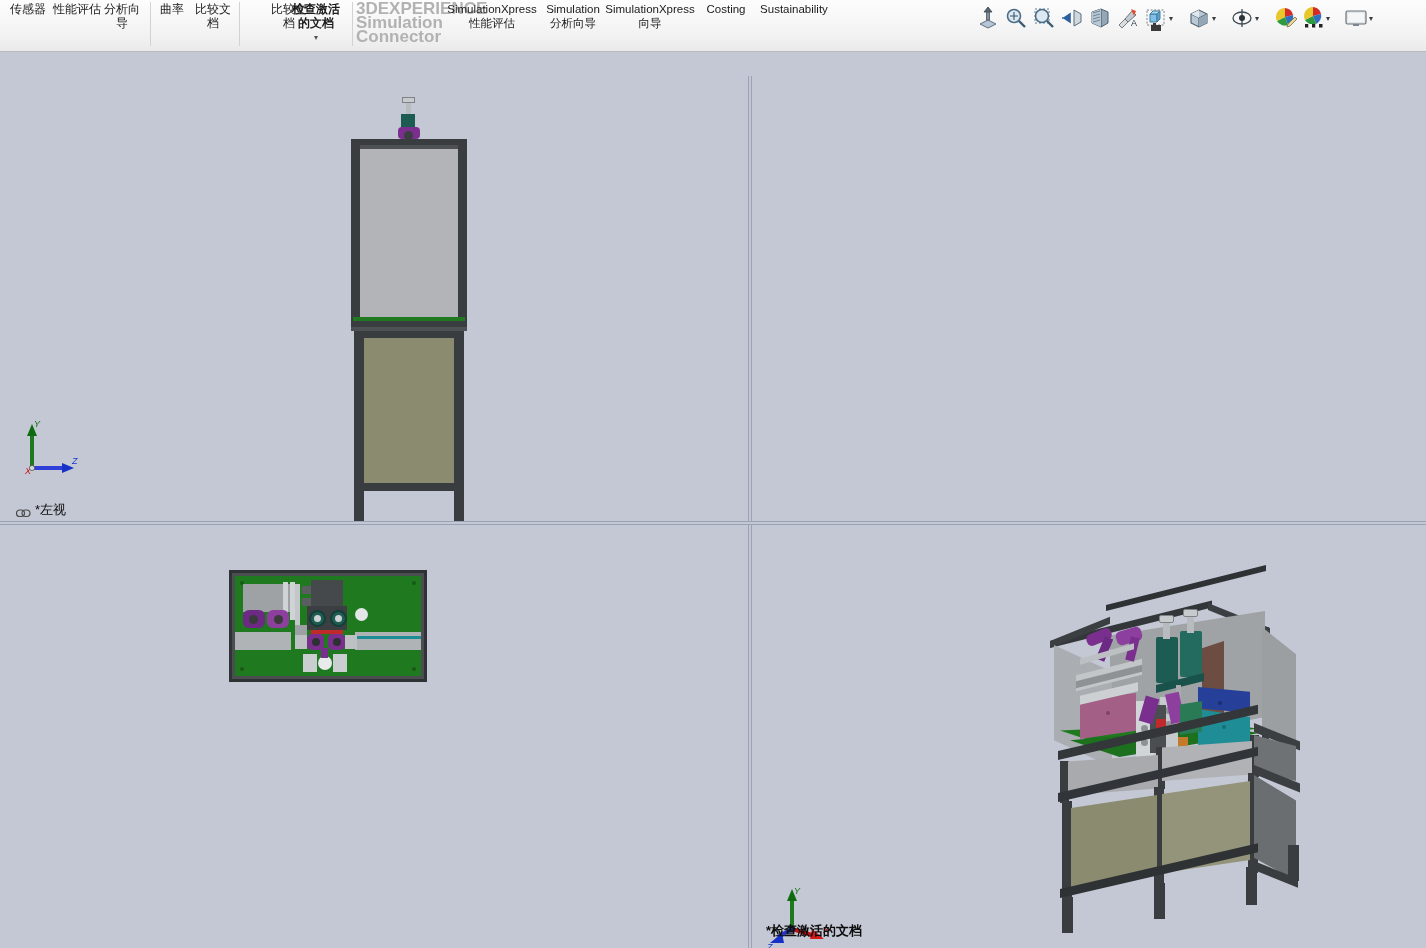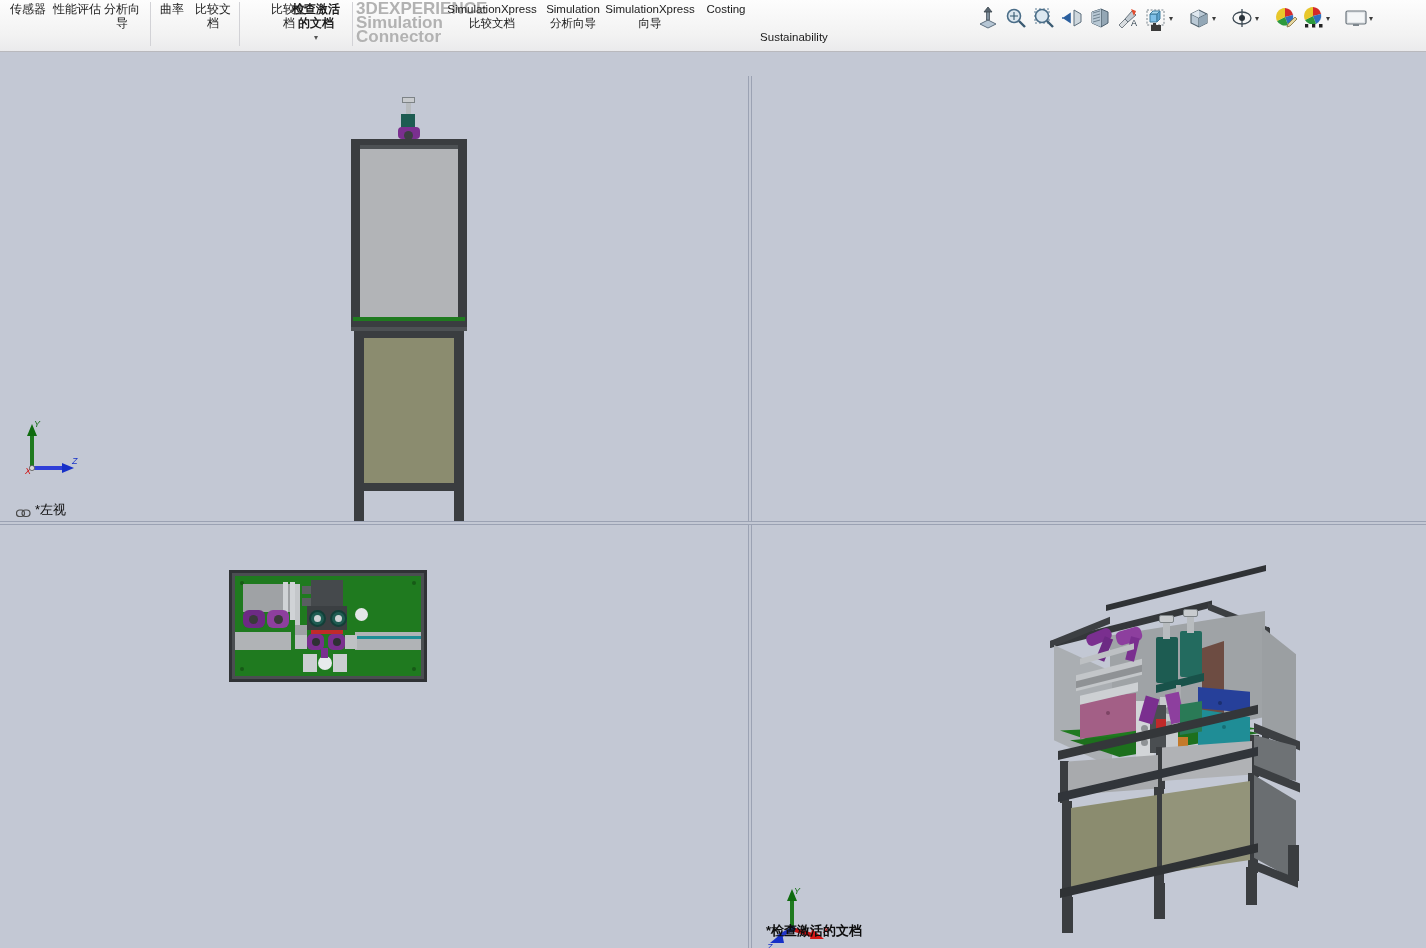--- a/index.html
+++ b/index.html
@@ -252,21 +252,21 @@
       </span>
       <span class="rb-lbl" style="width:84px;font-size:17px;line-height:14px;font-weight:bold;">3DEXPERIENCE Simulation Connector</span>
     </div>
     <div class="rb-btn" style="width:104px;">
       <span class="ico">
         <svg class="ic" viewBox="0 0 22 12">
             <path d="M2 5 C7 -3 15 -3 20 4" stroke="#7d8b96" stroke-width="2" fill="none"></path>
             <path d="M9 2 l5 -4 l1 3 z" fill="#e0c030"></path>
           </svg>
       </span>
-      <span class="rb-lbl" style="width:104px;line-height:14px;">SimulationXpress 比较文档</span>
+      <span class="rb-lbl" style="width:104px;line-height:14px;">SimulationXpress 性能评估</span>
     </div>
     <div class="rb-btn" style="width:58px;">
       <span class="ico">
         <svg class="ic" viewBox="0 0 22 12">
             <path d="M1 3 C6 -2 13 5 21 0" stroke="#4fa3d9" stroke-width="2" fill="none"></path>
           </svg>
       </span>
       <span class="rb-lbl" style="width:58px;line-height:14px;">Simulation 分析向导</span>
     </div>
     <div class="rb-btn" style="width:96px;">
@@ -285,21 +285,21 @@
       </span>
       <span class="rb-lbl" style="width:56px;line-height:14px;">Costing</span>
     </div>
     <div class="rb-btn" style="width:80px;">
       <span class="ico">
         <svg class="ic" viewBox="0 0 22 12">
             <circle cx="11" cy="0" r="6" fill="#2f6fa8"></circle>
             <path d="M5 0 a6 6 0 0 0 12 0 z" fill="#5fa3d0" opacity=".6"></path>
           </svg>
       </span>
-      <span class="rb-lbl" style="width:80px;line-height:14px;margin-top:28px;">Sustainability</span>
+      <span class="rb-lbl" style="width:80px;line-height:14px;">Sustainability</span>
     </div>
   </div>
 </div>
 
 <div id="tabbar">
   <div id="mbd-tab">
     <span>SOLIDWORKS MBD</span>
   </div>
   <div class="tabline"></div>
 </div>

